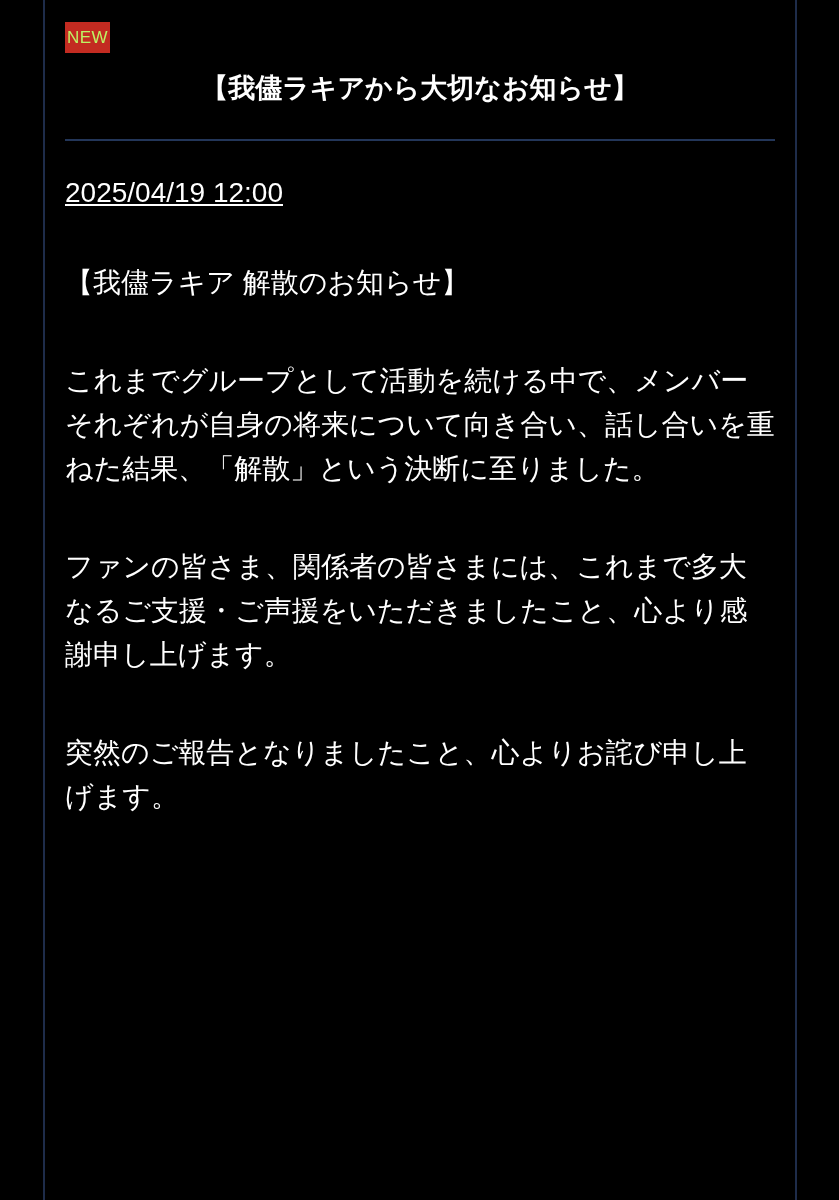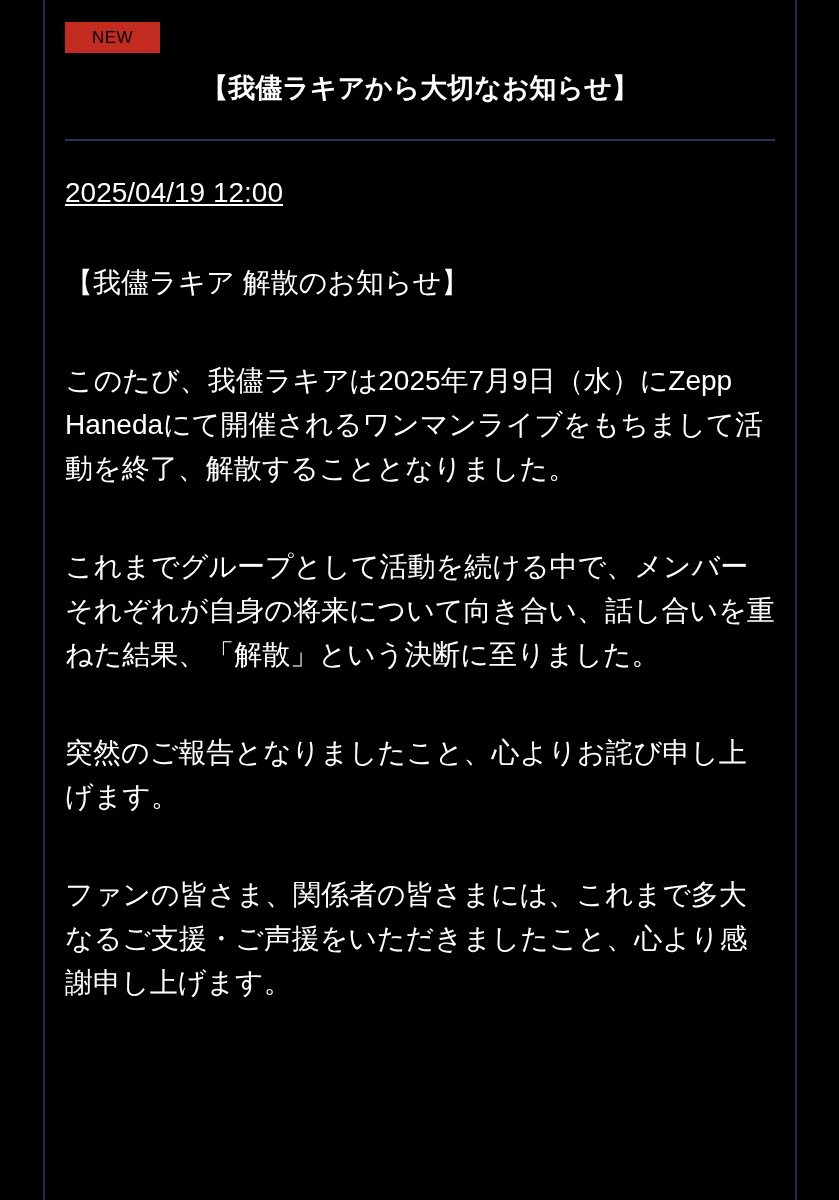--- a/index.html
+++ b/index.html
@@ -20,24 +20,24 @@
     width: 754px;
     min-height: 1200px;
     border-left: 2px solid #1e2c4a;
     border-right: 2px solid #1e2c4a;
     padding: 22px 20px 40px 20px;
     background: #000000;
   }
   .badge {
     display: inline-block;
     background: #c32b21;
-    color: #000000;
+    color: #bef264;
     font-size: 17px;
     line-height: 1;
-    padding: 7px 27px;
+    padding: 7px 2px;
     letter-spacing: 0.5px;
   }
   .title {
     margin: 19px 0 0 0;
     font-size: 27px;
     font-weight: 700;
     line-height: 33px;
     color: #ffffff;
     text-align: center;
   }
@@ -69,22 +69,21 @@
   <h1 class="title">【我儘ラキアから大切なお知らせ】</h1>
 
   <hr class="divider">
 
   <div class="article">
     <p class="date">2025/04/19 12:00</p>
 
     <p class="subtitle">【我儘ラキア 解散のお知らせ】</p>
 
 
-    <p>このたび、我儘ラキアは2025年7月9日（水）にZepp Hanedaにて開催されるワンマンライブをもちまして活動を終了、解散することとなりました。</p>
 
     <p>これまでグループとして活動を続ける中で、メンバーそれぞれが自身の将来について向き合い、話し合いを重ねた結果、「解散」という決断に至りました。</p>
 
+    <p>ファンの皆さま、関係者の皆さまには、これまで多大なるご支援・ご声援をいただきましたこと、心より感謝申し上げます。</p>
+
     <p>突然のご報告となりましたこと、心よりお詫び申し上げます。</p>
-
-    <p>ファンの皆さま、関係者の皆さまには、これまで多大なるご支援・ご声援をいただきましたこと、心より感謝申し上げます。</p>
   </div>
 
 </div>
 
 </body></html>

